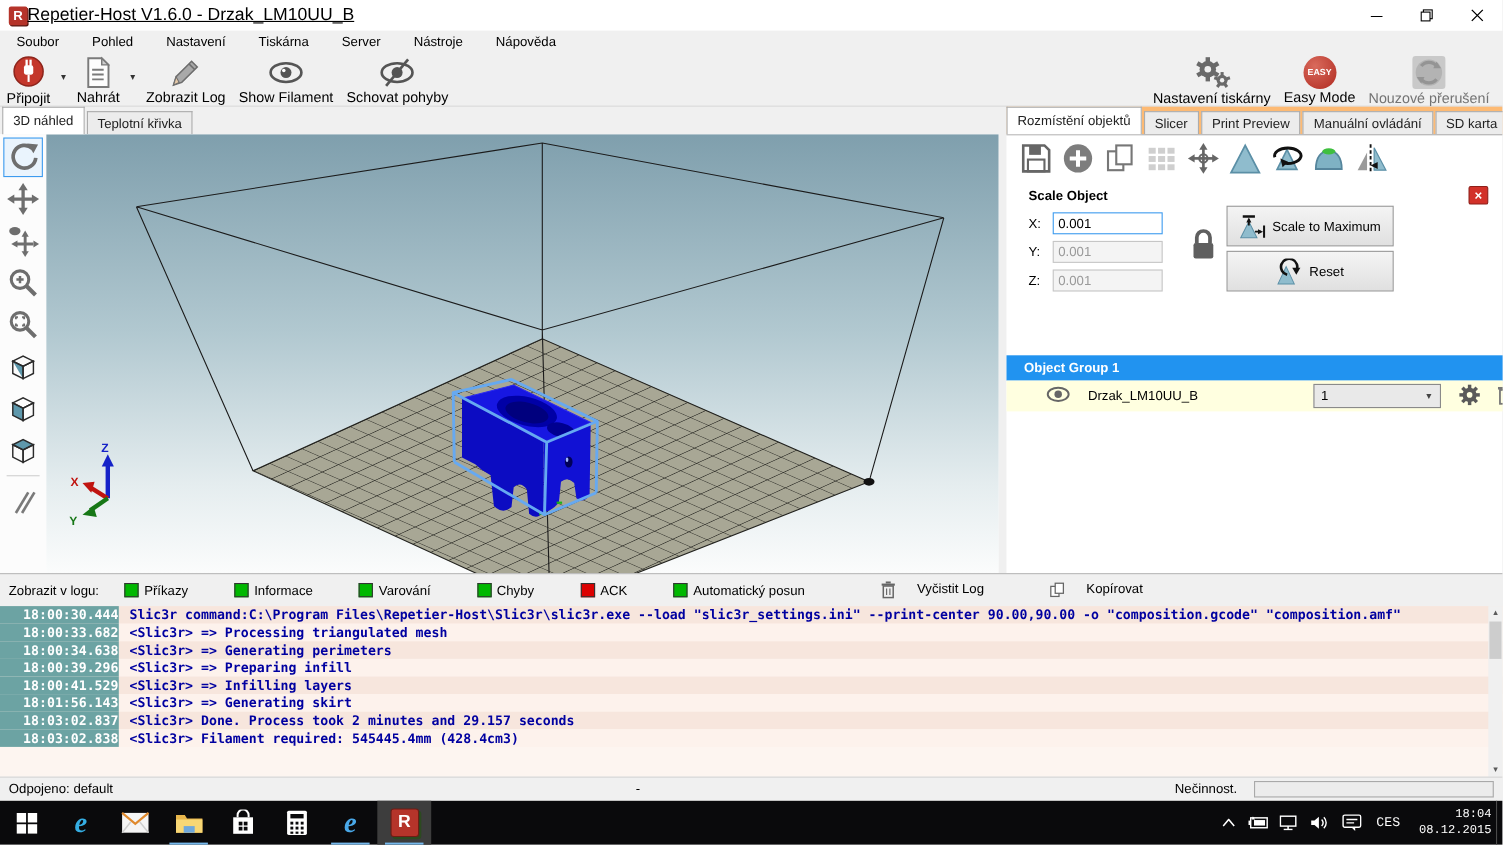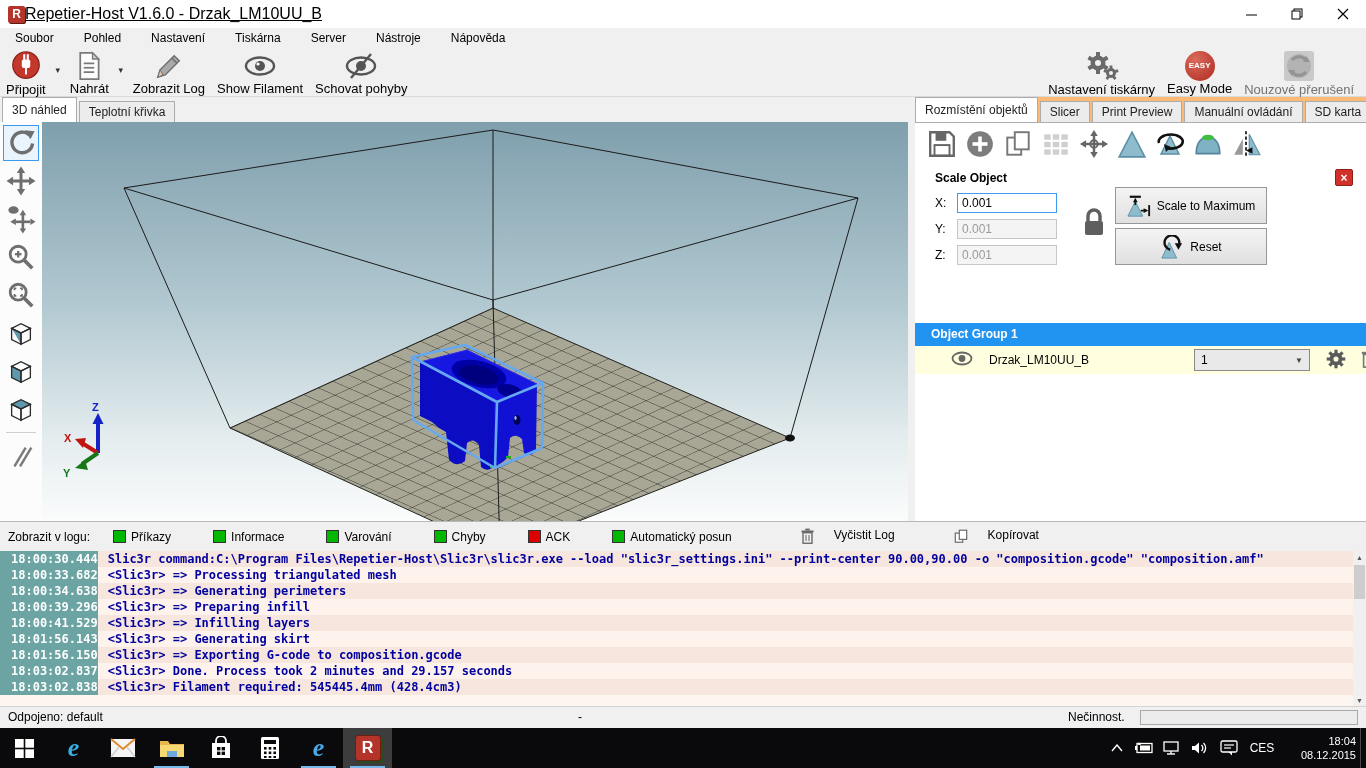--- a/index.html
+++ b/index.html
@@ -83,41 +83,41 @@
   #log-filter-label { margin-right:14px; }
   .log-toggle { display:flex; align-items:center; gap:5px; padding:3px 9px; margin-right:4px; }
   .log-square { width:13px; height:13px; border:1px solid #333; }
   .log-action { display:flex; align-items:flex-start; gap:19px; padding:3px 9px; }
   #log-clear { margin-left:46px; }
   #log-copy { margin-left:40px; }
   #log-body { position:relative; height:156px; background:#fdf5f0; overflow:hidden; }
   .log-row { display:flex; height:16px; font-family:"DejaVu Sans Mono", monospace; font-size:12px; font-weight:bold; }
   .log-row:nth-child(odd) { background:#f7e6dd; }
   .log-row:nth-child(even) { background:#fdf2ec; }
-  .log-time { flex:0 0 94px; background:#6ca3a3; color:#fff; padding-left:11px; line-height:16px; }
+  .log-time { flex:0 0 94px; background:#6ca3a3; color:#fff; padding-left:21px; line-height:16px; }
   .log-msg { color:#0000a0; padding-left:10px; line-height:16px; white-space:pre; overflow:hidden; }
   #log-scroll { position:absolute; right:0; top:0; width:13px; height:156px; background:#f0f0f0; display:flex; flex-direction:column; align-items:center; }
   #log-scroll .arr { font-size:7px; color:#5a5a5a; height:13px; line-height:13px; }
   #log-thumb { width:11px; height:34px; background:#cdcdcd; margin-top:1px; }
   #log-scroll .arr.down { margin-top:auto; }
 
   
   #statusbar { left:0; top:706px; width:1366px; height:22px; background:#f0f0f0; border-top:1px solid #d4d4d4; }
   #st-conn { position:absolute; left:8px; top:3px; }
   #st-dash { position:absolute; left:578px; top:3px; }
   #st-idle { position:absolute; left:1068px; top:3px; }
   #st-progress { position:absolute; left:1140px; top:3px; width:218px; height:15px; border:1px solid #a9a9a9; background:#ececec; }
 
   
   #taskbar { left:0; top:728px; width:1366px; height:40px; background:#0a0a0c; display:flex; }
   .tk-cell { width:49px; height:40px; display:flex; align-items:center; justify-content:center; position:relative; }
   .tk-cell.open::after { content:""; position:absolute; left:7px; right:7px; bottom:0; height:2px; background:#76b9ed; }
   .tk-cell.active-app { background:#3d3d3d; }
   #tray { margin-left:auto; display:flex; align-items:center; height:40px; }
-  .tray-item { height:40px; display:flex; align-items:center; justify-content:center; color:#fff; }
+  .tray-item { height:40px; display:flex; align-items:center; justify-content:center; color:#fff;font-family:Liberation Mono, monospace; }
   #tray-lang { width:36px; font-size:12px; }
   #tray-clock { width:80px; flex-direction:column; font-size:11px; line-height:14px; align-items:flex-end; padding-right:4px; }
   #show-desktop { width:6px; height:40px; border-left:1px solid #4a4a4a; }
   .eglyph { font-size:26px; font-weight:bold; color:#35aee3; font-family:"Liberation Serif",serif; font-style:italic; }
 </style>
 </head>
 <body>
 
 <div id="titlebar" class="abs">
   <div id="app-icon">R</div>
@@ -668,24 +668,20 @@
         <div class="log-row">
           <span class="log-time">18:00:41.529</span>
           <span class="log-msg">&lt;Slic3r&gt; =&gt; Infilling layers</span>
         </div>
 
         <div class="log-row">
           <span class="log-time">18:01:56.143</span>
           <span class="log-msg">&lt;Slic3r&gt; =&gt; Generating skirt</span>
         </div>
 
-        <div class="log-row">
-          <span class="log-time">18:01:56.150</span>
-          <span class="log-msg">&lt;Slic3r&gt; =&gt; Exporting G-code to composition.gcode</span>
-        </div>
 
         <div class="log-row">
           <span class="log-time">18:03:02.837</span>
           <span class="log-msg">&lt;Slic3r&gt; Done. Process took 2 minutes and 29.157 seconds</span>
         </div>
 
         <div class="log-row">
           <span class="log-time">18:03:02.838</span>
           <span class="log-msg">&lt;Slic3r&gt; Filament required: 545445.4mm (428.4cm3)</span>
         </div>

